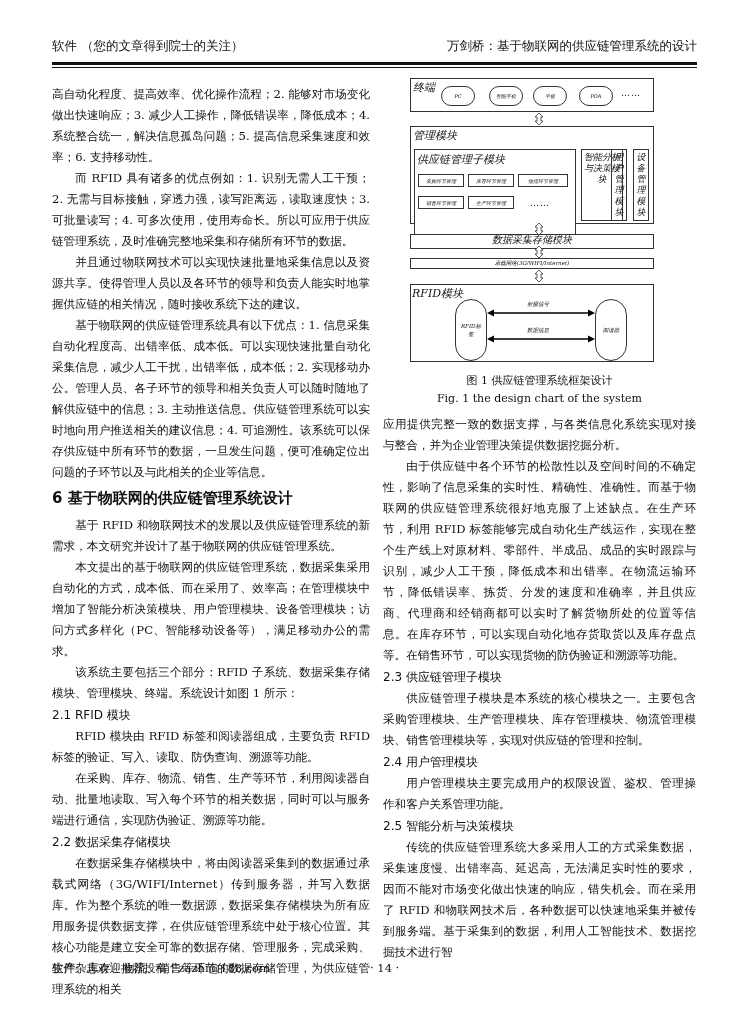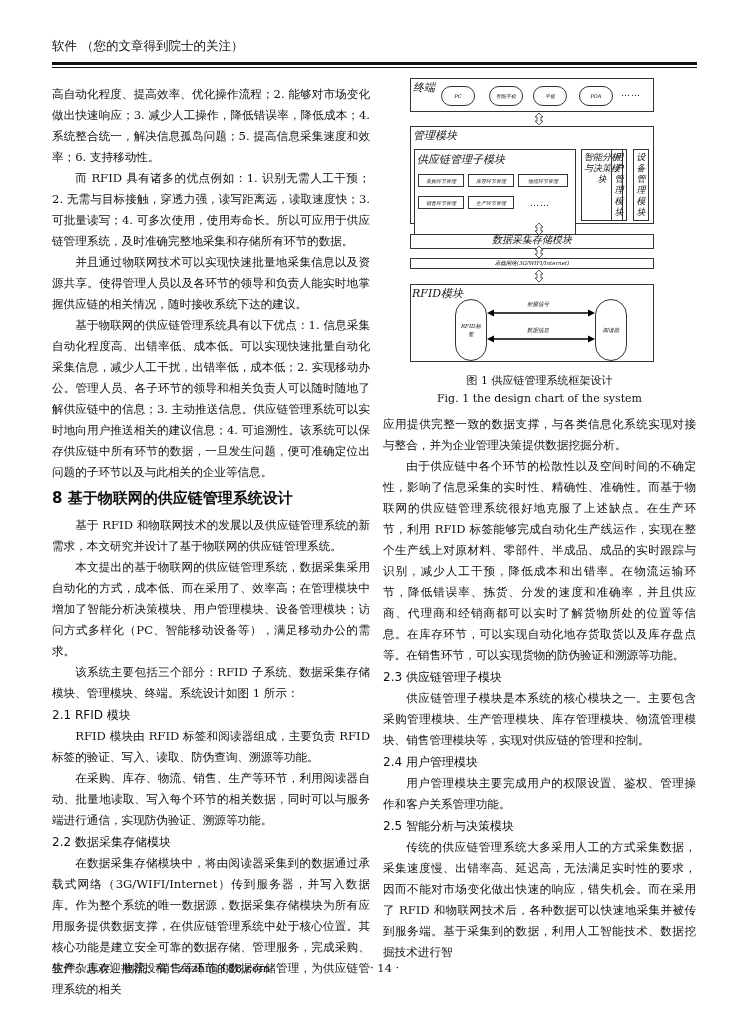--- a/index.html
+++ b/index.html
@@ -29,30 +29,31 @@
   .vbox { position: absolute; border: 1px solid #333; font-size: 10px; line-height: 12px; display:flex; align-items:flex-start; justify-content:center; padding-top: 2px; text-align:center; }
   .dots { position: absolute; font-size: 9px; letter-spacing: 1px; }
   .arrow-ud { position: absolute; width: 10px; height: 12px; }
   .cap { position: absolute; width: 313px; left: 383px; text-align: center; font-size: 11px; }
 </style>
 </head>
 <body>
 
 <div class="header">
   <span class="left">软件  （您的文章得到院士的关注）</span>
+  <span class="right">万剑桥：基于物联网的供应链管理系统的设计</span>
 </div>
 <div class="rule1"></div>
 <div class="rule2"></div>
 
 <div class="col col-left">
   <p class="noindent">高自动化程度、提高效率、优化操作流程；2. 能够对市场变化做出快速响应；3. 减少人工操作，降低错误率，降低成本；4. 系统整合统一，解决信息孤岛问题；5. 提高信息采集速度和效率；6. 支持移动性。</p>
   <p>而 RFID 具有诸多的优点例如：1. 识别无需人工干预；2. 无需与目标接触，穿透力强，读写距离远，读取速度快；3. 可批量读写；4. 可多次使用，使用寿命长。所以可应用于供应链管理系统，及时准确完整地采集和存储所有环节的数据。</p>
   <p>并且通过物联网技术可以实现快速批量地采集信息以及资源共享。使得管理人员以及各环节的领导和负责人能实时地掌握供应链的相关情况，随时接收系统下达的建议。</p>
   <p>基于物联网的供应链管理系统具有以下优点：1. 信息采集自动化程度高、出错率低、成本低。可以实现快速批量自动化采集信息，减少人工干扰，出错率低，成本低；2. 实现移动办公。管理人员、各子环节的领导和相关负责人可以随时随地了解供应链中的信息；3. 主动推送信息。供应链管理系统可以实时地向用户推送相关的建议信息；4. 可追溯性。该系统可以保存供应链中所有环节的数据，一旦发生问题，便可准确定位出问题的子环节以及与此相关的企业等信息。</p>
-  <div class="h2">8  基于物联网的供应链管理系统设计</div>
+  <div class="h2">6  基于物联网的供应链管理系统设计</div>
   <p>基于 RFID 和物联网技术的发展以及供应链管理系统的新需求，本文研究并设计了基于物联网的供应链管理系统。</p>
   <p>本文提出的基于物联网的供应链管理系统，数据采集采用自动化的方式，成本低、而在采用了、效率高；在管理模块中增加了智能分析决策模块、用户管理模块、设备管理模块；访问方式多样化（PC、智能移动设备等），满足移动办公的需求。</p>
   <p>该系统主要包括三个部分：RFID 子系统、数据采集存储模块、管理模块、终端。系统设计如图 1 所示：</p>
   <div class="h3">2.1  RFID 模块</div>
   <p>RFID 模块由 RFID 标签和阅读器组成，主要负责 RFID 标签的验证、写入、读取、防伪查询、溯源等功能。</p>
   <p>在采购、库存、物流、销售、生产等环节，利用阅读器自动、批量地读取、写入每个环节的相关数据，同时可以与服务端进行通信，实现防伪验证、溯源等功能。</p>
   <div class="h3">2.2  数据采集存储模块</div>
   <p>在数据采集存储模块中，将由阅读器采集到的数据通过承载式网络（3G/WIFI/Internet）传到服务器，并写入数据库。作为整个系统的唯一数据源，数据采集存储模块为所有应用服务提供数据支撑，在供应链管理系统中处于核心位置。其核心功能是建立安全可靠的数据存储、管理服务，完成采购、生产、库存、物流、销售等环节的数据存储管理，为供应链管理系统的相关</p>
 </div>
 

